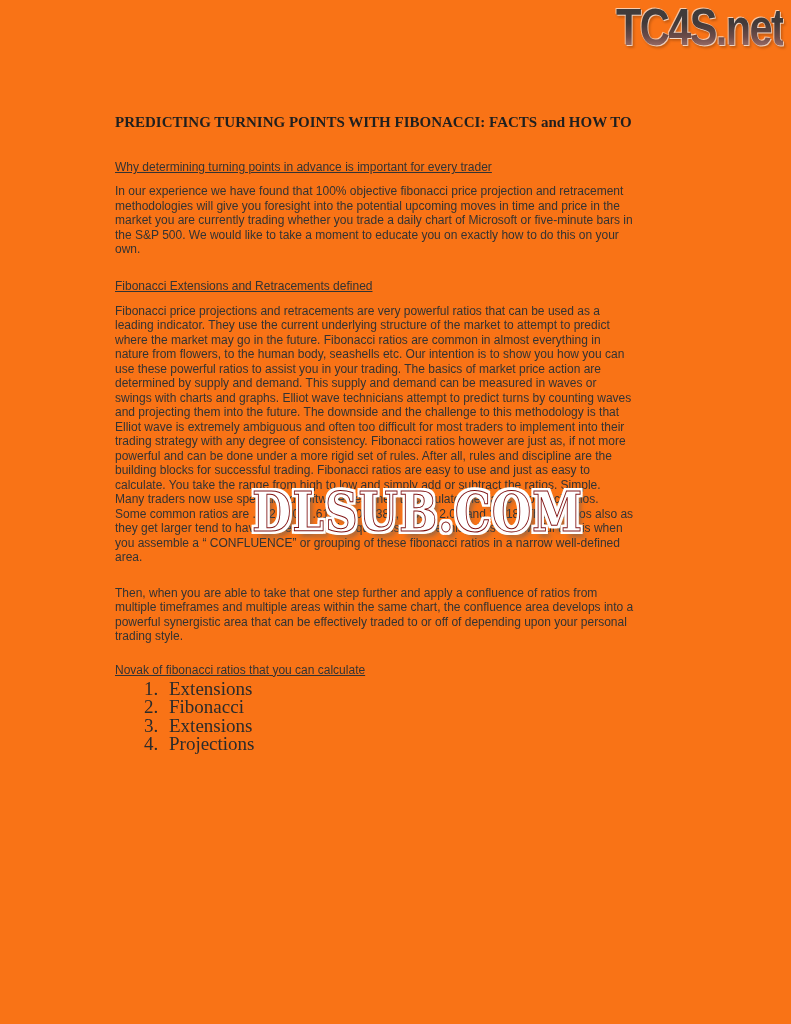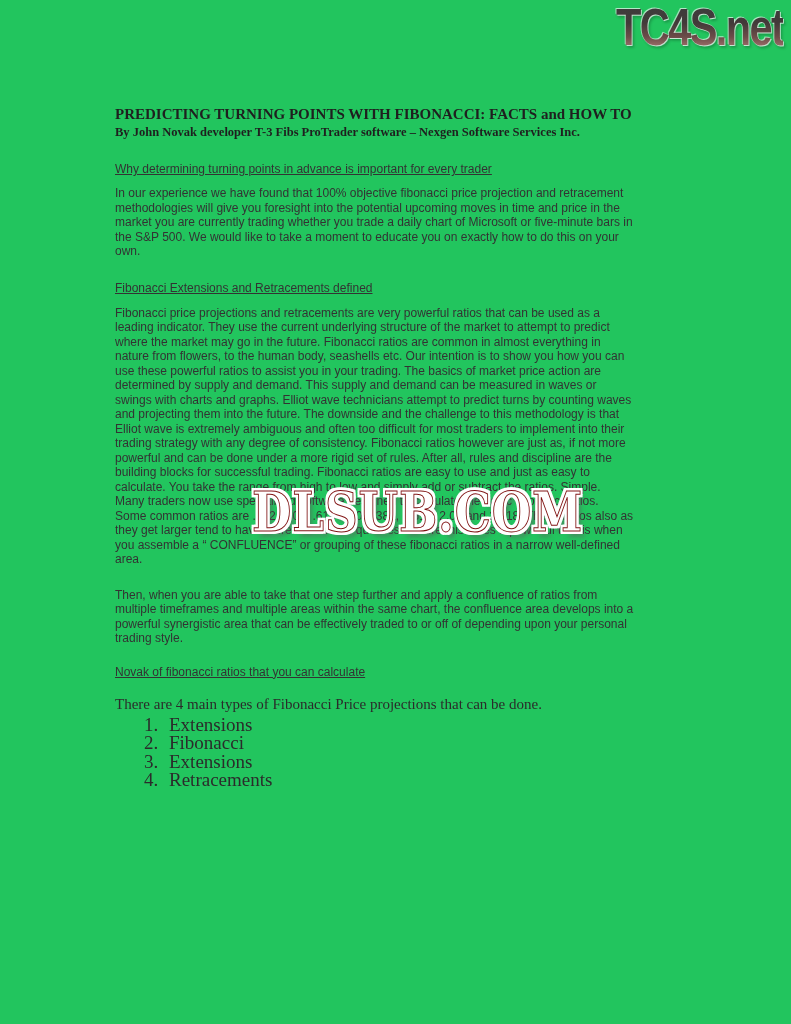--- a/index.html
+++ b/index.html
@@ -1,21 +1,21 @@
 <!DOCTYPE html>
 <html><head>
 <meta charset="utf-8">
 <style>
   * { box-sizing: border-box; }
   html, body { margin: 0; padding: 0; background: #ffffff; }
   .page {
     position: relative;
     width: 791px;
     height: 1024px;
-    background: #22c55e;
+    background: #f97316;
     overflow: hidden;
     font-family: "Liberation Sans", sans-serif;
     color: #333333;
   }
 
   
   .logo {
     position: absolute;
     top: 2px;
     right: 8px;
@@ -58,21 +58,21 @@
       -3px -3px 0 #ffffff, 3px -3px 0 #ffffff, -3px 3px 0 #ffffff, 3px 3px 0 #ffffff,
       -3px 0 0 #ffffff, 3px 0 0 #ffffff, 0 -3px 0 #ffffff, 0 3px 0 #ffffff,
       6px 6px 5px rgba(95,95,95,0.55);
     white-space: nowrap;
   }
 
   
   .content {
     position: absolute;
     left: 115px;
-    top: 0;
+    top: 8px;
     width: 600px;
   }
 
   .doc-title {
     margin: 105px 0 0 0;
     font-family: "Liberation Serif", serif;
     font-weight: 700;
     font-size: 15px;
     line-height: 19px;
     color: #1f1f1f;
@@ -88,21 +88,21 @@
 
   .sans-heading {
     margin: 0;
     font-family: "Liberation Sans", sans-serif;
     font-weight: 400;
     font-size: 12px;
     line-height: 15px;
     text-decoration: underline;
     color: #333333;
   }
-  .h-why      { margin-top: 21px; }
+  .h-why      { margin-top: 28px; }
   .h-defined  { margin-top: 22px; }
   .h-types    { margin-top: 19px; }
 
   .sans-para {
     margin: 0;
     font-family: "Liberation Sans", sans-serif;
     font-size: 12px;
     line-height: 14.5px;
     white-space: pre-line;
     color: #333333;
@@ -144,21 +144,20 @@
 <div class="page">
 
   <div class="logo">TC4S.net</div>
 
   <div class="watermark">DLSUB.COM</div>
 
   <div class="content">
 
     <h1 class="doc-title">PREDICTING TURNING POINTS WITH FIBONACCI: FACTS and HOW TO</h1>
 
-    <p class="doc-byline">By John Novak developer T-3 Fibs ProTrader software – Nexgen Software Services Inc.</p>
 
     <h2 class="sans-heading h-why">Why determining turning points in advance is important for every trader</h2>
 
     <p class="sans-para p-intro">In our experience we have found that 100% objective fibonacci price projection and retracement
 methodologies will give you foresight into the potential upcoming moves in time and price in the
 market you are currently trading whether you trade a daily chart of Microsoft or five-minute bars in
 the S&amp;P 500. We would like to take a moment to educate you on exactly how to do this on your
 own.</p>
 
     <h2 class="sans-heading h-defined">Fibonacci Extensions and Retracements defined</h2>
@@ -182,24 +181,23 @@
 you assemble a “ CONFLUENCE” or grouping of these fibonacci ratios in a narrow well-defined
 area.</p>
 
     <p class="sans-para p-confluence">Then, when you are able to take that one step further and apply a confluence of ratios from
 multiple timeframes and multiple areas within the same chart, the confluence area develops into a
 powerful synergistic area that can be effectively traded to or off of depending upon your personal
 trading style.</p>
 
     <h2 class="sans-heading h-types">Novak of fibonacci ratios that you can calculate</h2>
 
-    <p class="serif-para p-types-intro">There are 4 main types of Fibonacci Price projections that can be done.</p>
 
     <ol class="types-list">
       <li>Extensions</li>
       <li>Fibonacci</li>
       <li>Extensions</li>
-      <li>Retracements</li>
+      <li>Projections</li>
     </ol>
 
 
   </div>
 </div>
 
 </body></html>

